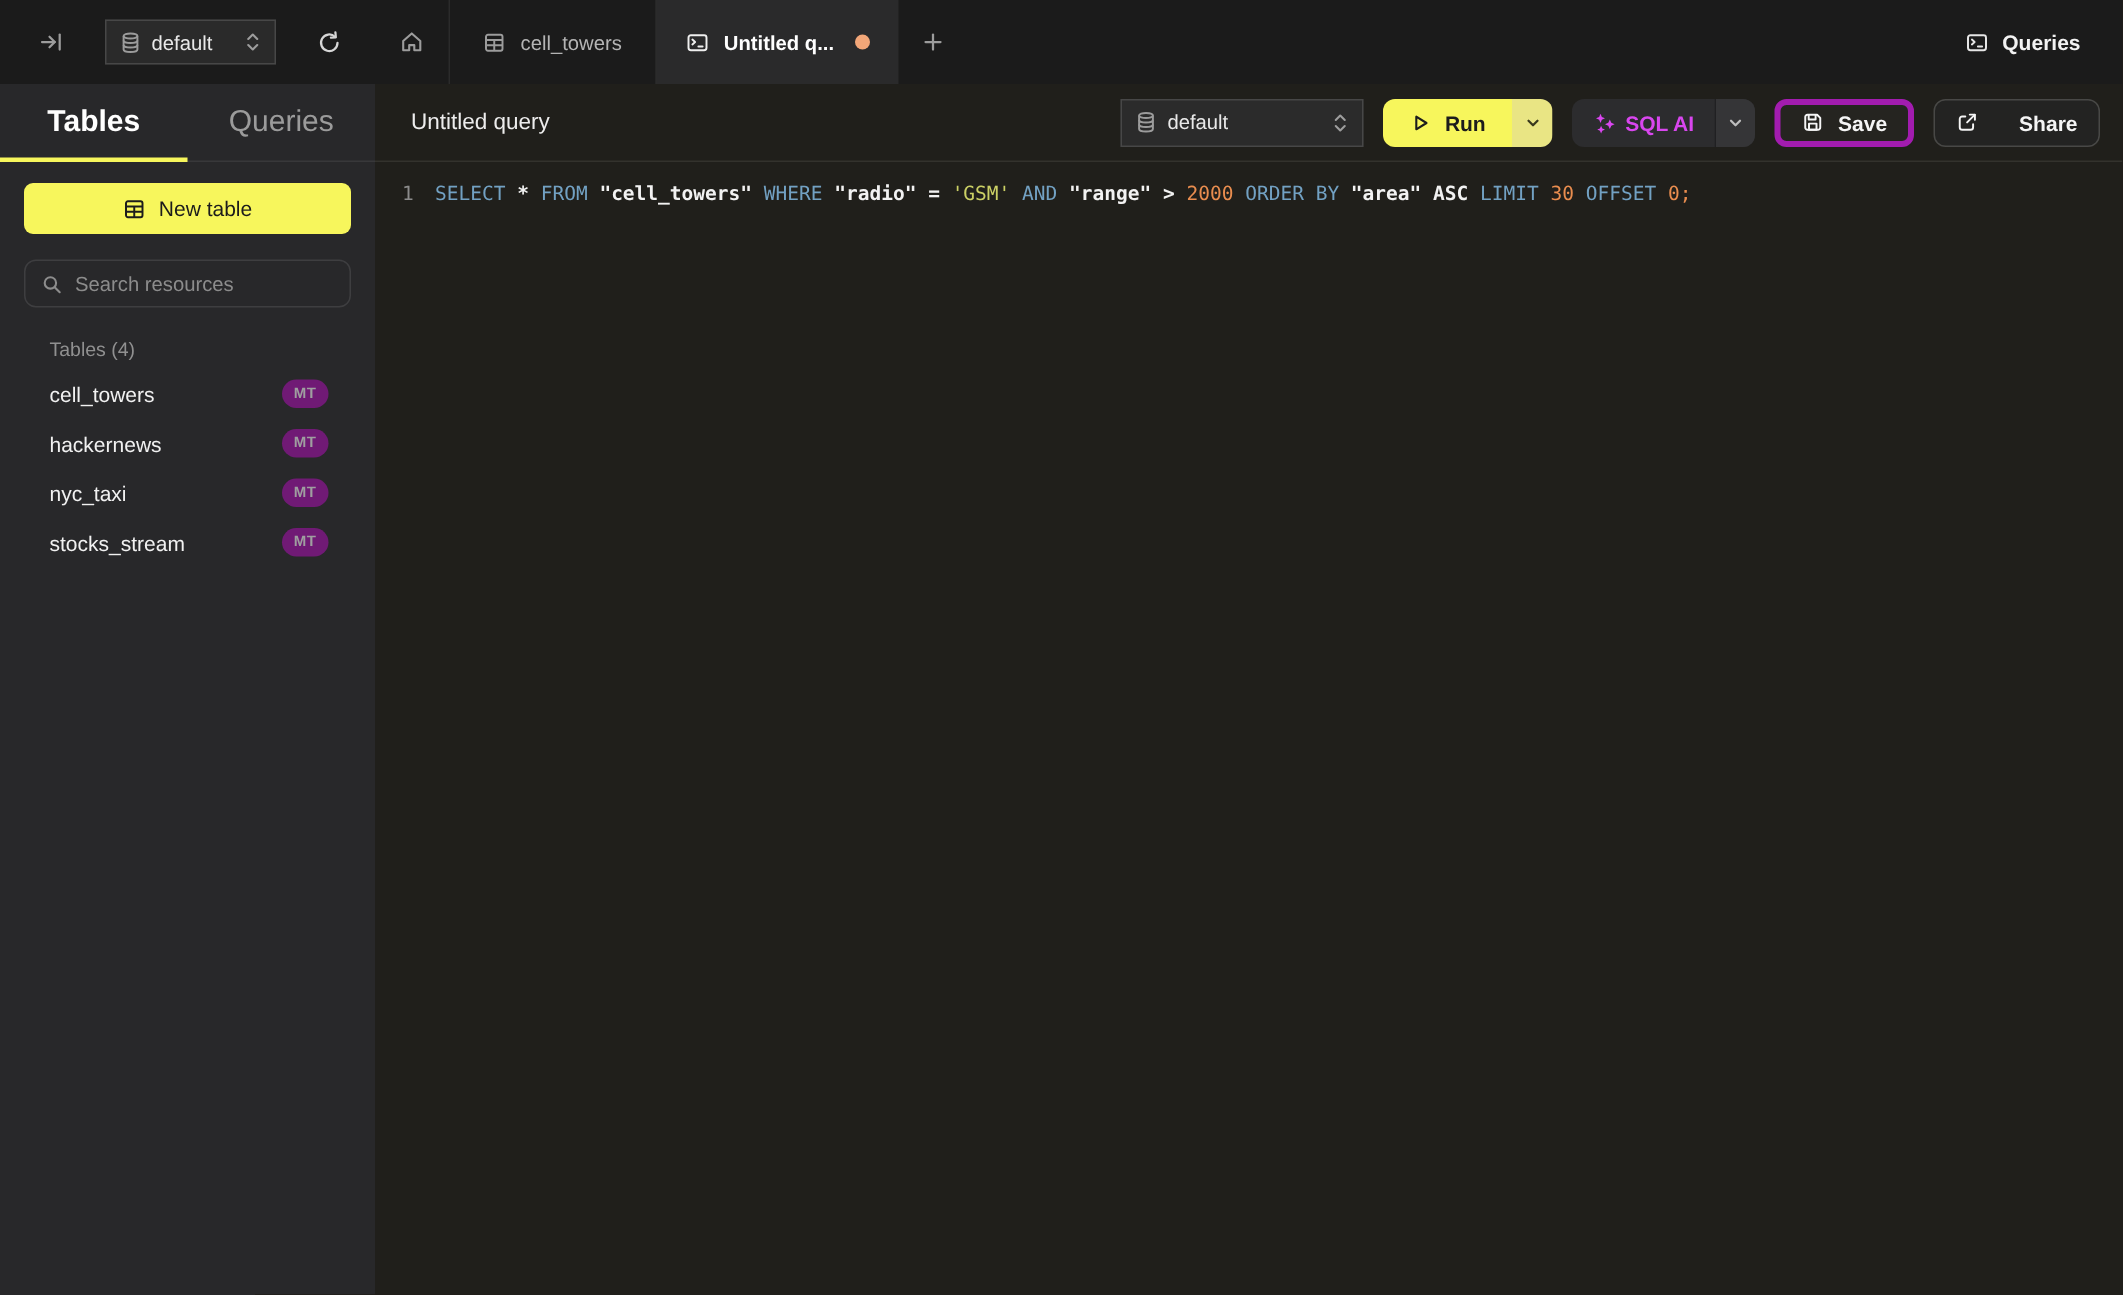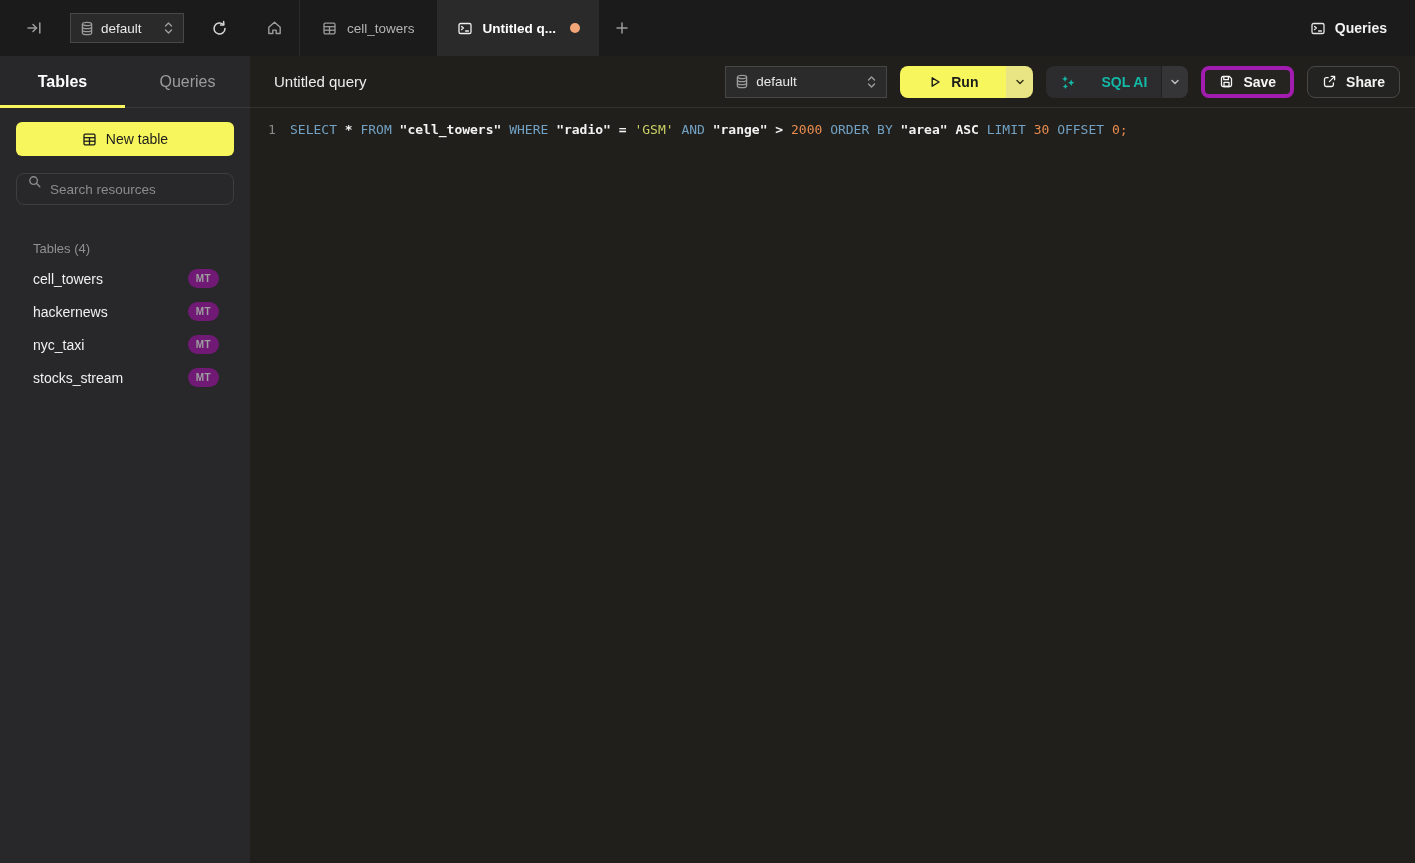--- a/index.html
+++ b/index.html
@@ -59,37 +59,37 @@
   }
 
   
   .app { display: flex; height: 807px; }
 
   
   .sidebar { width: 250px; flex: 0 0 250px; background: #28282a; display: flex; flex-direction: column; }
   .sb-tabs { height: 52px; display: flex; border-bottom: 1px solid #38383a; }
   .sb-tab {
     flex: 1; display: flex; align-items: center; justify-content: center;
-    font-size: 16px; color: #9b9b9b; cursor: pointer; position: relative;
+    font-size: 20px; color: #9b9b9b; cursor: pointer; position: relative;
   }
   .sb-tab.active { color: #ffffff; font-weight: 600; }
   .sb-tab.active::after {
     content: ""; position: absolute; left: 0; right: 0; bottom: -1px;
     height: 3px; background: #f7f65c;
   }
   .new-table-btn {
     margin: 14px 16px 0 16px; height: 34px;
     background: #f7f65c; border: none; border-radius: 6px;
     display: flex; align-items: center; justify-content: center; gap: 9px;
     color: #1c1c1c; font-family: inherit; font-size: 14px; font-weight: 500; cursor: pointer;
   }
   .search-box {
-    margin: 17px 16px 16px 16px; height: 32px;
+    margin: 17px 16px 0 16px; height: 32px;
     border: 1px solid #3e3e40; border-radius: 8px;
-    display: flex; gap: 8px; padding: 0 10px;
+    display: flex; align-items: center; gap: 8px; padding: 0 10px;
     color: #8c8c8c;
   }
   .search-box input {
     flex: 1; background: transparent; border: none; outline: none;
     color: #e8e8e8; font-family: inherit; font-size: 13.5px;
   }
   .search-box input::placeholder { color: #8c8c8c; }
   .sb-section-label { margin: 20px 0 6px 33px; font-size: 13px; color: #909090; font-weight: 500; }
   .table-row {
     height: 33px; display: flex; align-items: center; justify-content: space-between;
@@ -110,47 +110,47 @@
     padding: 0 15px 0 24px;
     border-bottom: 1px solid #33322d;
   }
   .q-title { font-size: 15px; font-weight: 500; color: #ededed; }
   .toolbar-right { margin-left: auto; display: flex; align-items: center; gap: 13px; }
   .toolbar .select-pill { width: 162px; height: 32px; background: #2b2b2b; justify-content: flex-start; }
   .toolbar .select-pill .updown { margin-left: auto; }
 
   .run-split { display: flex; height: 32px; border-radius: 8px; overflow: hidden; cursor: pointer; }
   .run-main {
-    display: flex; align-items: center; gap: 9px; padding: 0 28px;
+    display: flex; align-items: center; gap: 9px; padding: 0 18px;
     background: #f7f65c; border: none; color: #1c1c1c;
     font-family: inherit; font-size: 14px; font-weight: 600; cursor: pointer;
   }
   .run-caret {
     width: 27px; background: #e9e584; border: none; cursor: pointer;
     display: flex; align-items: center; justify-content: center; color: #3a3a1e;
   }
 
   .sqlai-split { display: flex; height: 32px; border-radius: 8px; overflow: hidden; background: #2c2c2e; cursor: pointer; }
   .sqlai-main {
-    display: flex; align-items: center; gap: 25px; padding: 0 14px;
-    background: transparent; border: none; color: #14b8a6;
+    display: flex; align-items: center; gap: 5px; padding: 0 14px;
+    background: transparent; border: none; color: #d946ef;
     font-family: inherit; font-size: 14px; font-weight: 600; cursor: pointer;
   }
   .sqlai-caret {
     width: 27px; background: #353537; border: none; border-left: 1px solid #202022;
     display: flex; align-items: center; justify-content: center; color: #bdbdbd; cursor: pointer;
   }
 
   .save-btn {
     height: 32px; display: flex; align-items: center; gap: 9px; padding: 0 14px;
     background: #252420; border: 4px solid #a21caf; border-radius: 8px;
     color: #f5f5f5; font-family: inherit; font-size: 14px; font-weight: 600; cursor: pointer;
   }
   .share-btn {
-    height: 32px; display: flex; align-items: center; gap: 9px; padding: 0 14px;
+    height: 32px; display: flex; align-items: center; gap: 27px; padding: 0 14px;
     background: #232322; border: 1px solid #484846; border-radius: 8px;
     color: #f5f5f5; font-family: inherit; font-size: 14px; font-weight: 600; cursor: pointer;
   }
 
   
   .editor { flex: 1; padding-top: 12px; font-family: "DejaVu Sans Mono", monospace; font-size: 13px; }
   .code-line { display: flex; line-height: 19px; }
   .line-no { width: 24px; flex: 0 0 24px; margin-left: 10px; text-align: center; color: #8b8b8b; }
   .code { margin-left: 6px; white-space: pre; }
   .tok-kw  { color: #72a1c3; }

